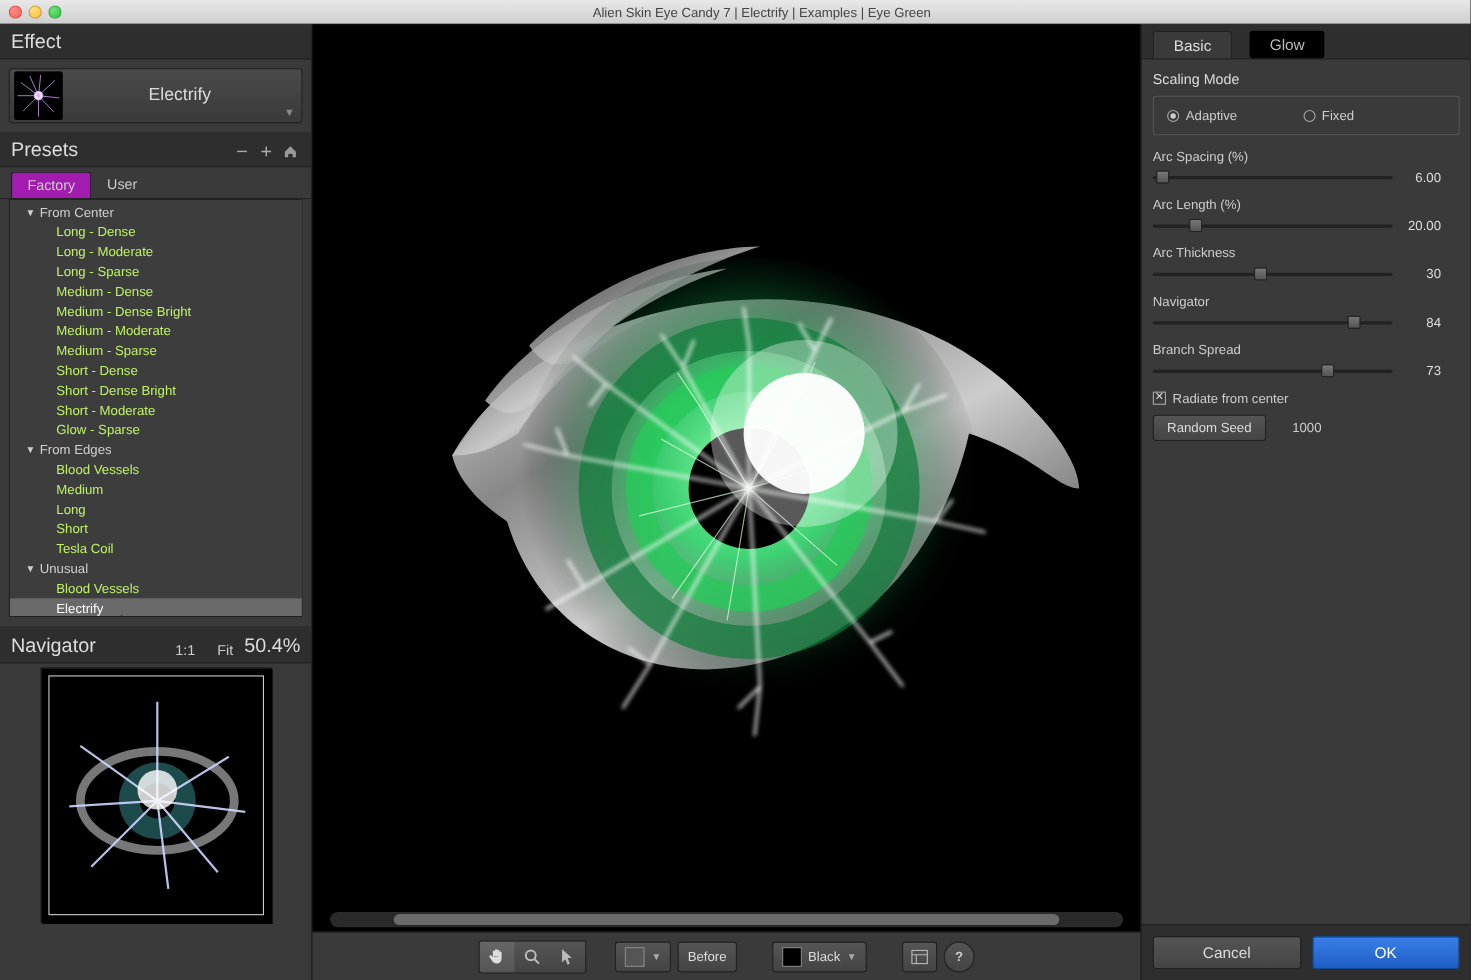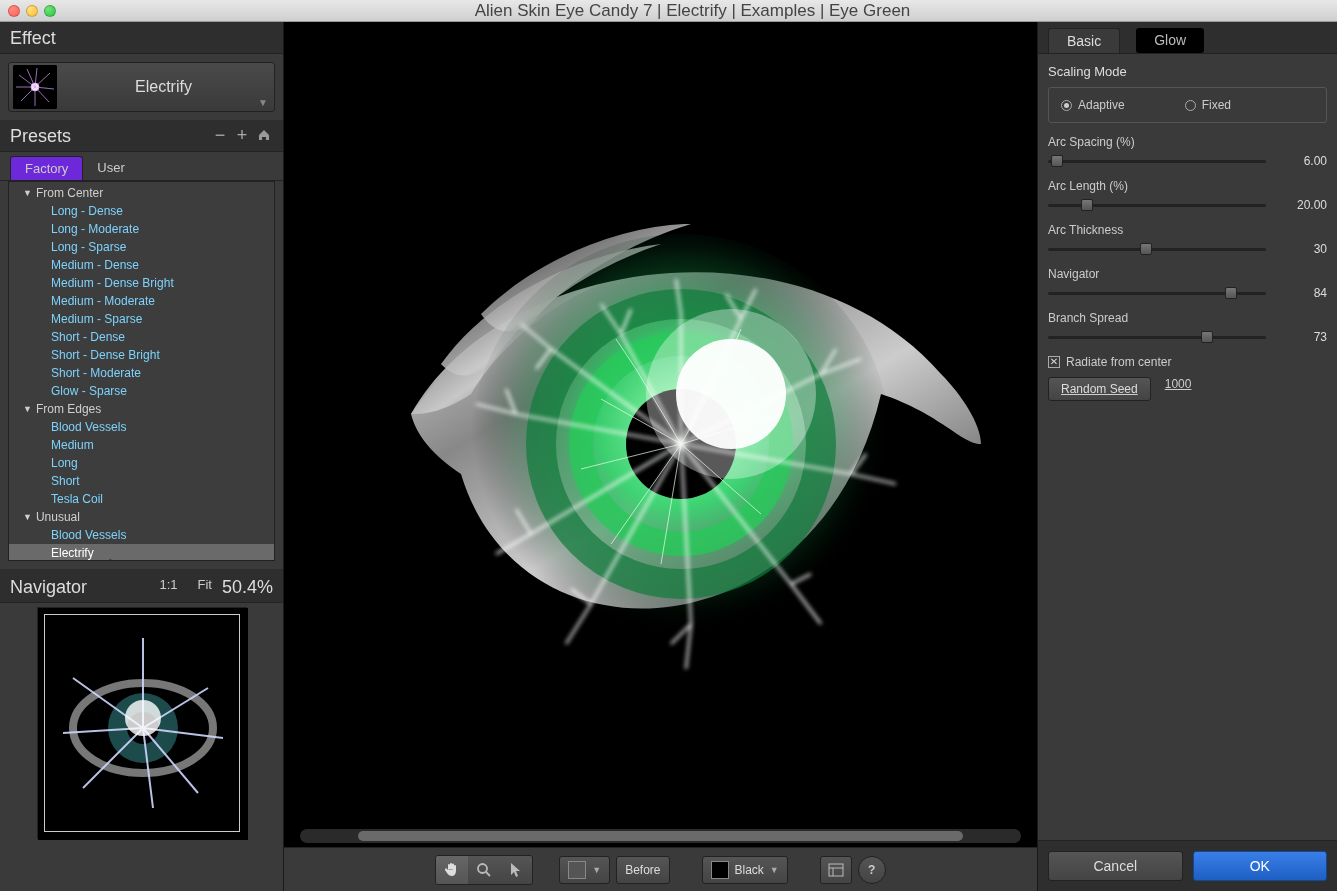--- a/index.html
+++ b/index.html
@@ -1,54 +1,54 @@
 <!DOCTYPE html>
 <html><head>
 <meta charset="utf-8">
 <style>
 * { box-sizing: border-box; margin: 0; padding: 0; font-family: "Lucida Grande", "Helvetica Neue", Arial, sans-serif; }
 body { width: 1337px; height: 891px; background: #2a2a2a; color: #ccc; font-size: 12px; overflow: hidden; display: flex; flex-direction: column; }
 
 
-.titlebar { height: 22px; background: linear-gradient(#e8e8e8,#cfcfcf); display: flex; align-items: center; padding: 0 8px; color: #444; font-size: 17px; border-bottom: 1px solid #999; }
+.titlebar { height: 22px; background: linear-gradient(#e8e8e8,#cfcfcf); display: flex; align-items: center; padding: 0 8px; color: #444; font-size: 12px; border-bottom: 1px solid #999; }
 .traffic { display: flex; gap: 6px; }
 .tlight { width: 12px; height: 12px; border-radius: 50%; border: 1px solid rgba(0,0,0,0.2); }
 .red { background: radial-gradient(circle at 30% 30%, #ff8b82, #ff5f57); }
 .yellow { background: radial-gradient(circle at 30% 30%, #ffe083, #ffbd2e); }
 .green { background: radial-gradient(circle at 30% 30%, #76e07d, #28c940); }
 .title-text { flex: 1; text-align: center; }
 
 
 .main { flex: 1; display: flex; min-height: 0; }
 .left { width: 284px; background: #3a3a3a; display: flex; flex-direction: column; border-right: 1px solid #1a1a1a; }
 .center { flex: 1; background: #000; display: flex; flex-direction: column; }
 .right { width: 300px; background: #3a3a3a; display: flex; flex-direction: column; border-left: 1px solid #1a1a1a; }
 
 
-.section-header { font-size: 18px; font-weight: 300; color: #ddd; padding: 6px 10px 4px 10px; background: #2e2e2e; display: flex; align-items: flex-start; border-bottom: 1px solid #222; }
+.section-header { font-size: 18px; font-weight: 300; color: #ddd; padding: 6px 10px 4px 10px; background: #2e2e2e; display: flex; align-items: flex-end; border-bottom: 1px solid #222; }
 .section-header .spacer { flex: 1; }
 .hbtn { width: 18px; height: 18px; display: inline-flex; align-items: center; justify-content: center; color: #aaa; margin-left: 4px; cursor: pointer; }
 
 
 .effect-select { margin: 8px; height: 50px; background: linear-gradient(#4a4a4a,#3a3a3a); border: 1px solid #222; border-radius: 3px; display: flex; align-items: center; padding: 4px; position: relative; cursor: pointer; }
 .effect-thumb { width: 44px; height: 44px; background: #000; border-radius: 2px; position: relative; overflow: hidden; }
 .effect-name { flex: 1; text-align: center; font-size: 16px; color: #ddd; }
 .effect-chev { position: absolute; right: 6px; bottom: 3px; color: #888; font-size: 10px; }
 
 
 .preset-tabs { display: flex; padding: 4px 10px 0 10px; border-bottom: 1px solid #222; }
 .ptab { padding: 4px 14px; color: #ccc; cursor: pointer; font-size: 13px; }
-.ptab.active { background: #6d28d9; border: 1px solid #222; border-bottom: none; border-radius: 3px 3px 0 0; }
+.ptab.active { background: #a21caf; border: 1px solid #222; border-bottom: none; border-radius: 3px 3px 0 0; }
 .preset-list { height: 380px; overflow-y: auto; background: #3d3d3d; margin: 0 8px 8px 8px; border: 1px solid #222; font-size: 12px; padding: 2px 0; position: relative; }
 .preset-list::-webkit-scrollbar { width: 10px; }
 .preset-list::-webkit-scrollbar-thumb { background: #666; border-radius: 5px; }
 .preset-list::-webkit-scrollbar-track { background: #333; }
 .pgroup { padding: 2px 6px 2px 14px; color: #cfcfcf; display: flex; align-items: center; cursor: pointer; }
 .pgroup .tri { font-size: 9px; margin-right: 4px; }
-.pitem { padding: 2px 6px 2px 42px; color: #7dd3fc; cursor: pointer; }
+.pitem { padding: 2px 6px 2px 42px; color: #bef264; cursor: pointer; }
 .pitem.selected { background: #6a6a6a; color: #fff; }
 .cursor-arrow { position: absolute; pointer-events: none; }
 .nav-preview { width: 210px; height: 232px; margin: 4px auto 8px auto; background: #000; border: 1px solid #222; position: relative; }
 .nav-preview .frame { position: absolute; inset: 6px 6px 6px 6px; border: 1px solid #ccc; }
 
 
 .preview-area { flex: 1; display: flex; align-items: center; justify-content: center; position: relative; }
 .hscroll { height: 14px; background: #2a2a2a; margin: 4px 16px; border-radius: 7px; position: relative; }
 .hscroll .thumb { position: absolute; left: 8%; right: 8%; top: 2px; bottom: 2px; background: #6a6a6a; border-radius: 5px; }
 
@@ -70,24 +70,24 @@
 .group-title { font-size: 13px; color: #ddd; margin: 4px 0 8px 0; }
 .scaling-box { border: 1px solid #555; border-radius: 3px; padding: 10px 12px; margin-bottom: 12px; display: flex; gap: 60px; }
 .radio-opt { display: flex; align-items: center; gap: 6px; cursor: pointer; }
 .radio-dot { width: 11px; height: 11px; border-radius: 50%; border: 1px solid #aaa; display: inline-flex; align-items: center; justify-content: center; }
 .radio-dot.on::after { content: ""; width: 5px; height: 5px; background: #ccc; border-radius: 50%; }
 .slider-row { margin: 4px 0 10px 0; }
 .slider-row .lbl { display: flex; justify-content: space-between; color: #ccc; margin-bottom: 4px; }
 .slider { height: 16px; position: relative; display: flex; align-items: center; }
 .track { height: 3px; background: #222; width: 78%; border-radius: 2px; position: relative; }
 .handle { width: 12px; height: 12px; background: linear-gradient(#777,#555); border: 1px solid #222; border-radius: 2px; position: absolute; top: -5px; transform: translateX(-50%); }
-.slider-val { position: absolute; right: 0; color: #ddd; }
+.slider-val { position: absolute; right: 17px; color: #ddd; }
 .checkrow { display: flex; align-items: center; gap: 6px; margin: 6px 0; cursor: pointer; }
 .cbox { width: 12px; height: 12px; border: 1px solid #aaa; color: #ddd; display: inline-flex; align-items: center; justify-content: center; font-size: 10px; line-height: 1; }
-.seed-row { display: flex; gap: 14px; margin-top: 8px; text-decoration: underline; }
+.seed-row { display: flex; align-items: center; gap: 24px; margin-top: 8px; }
 .seed-btn { padding: 4px 12px; background: linear-gradient(#555,#444); border: 1px solid #222; border-radius: 3px; color: #ddd; cursor: pointer; }
 
 
 .rbottom { padding: 10px; display: flex; gap: 10px; border-top: 1px solid #222; background: #2e2e2e; }
 .bigbtn { flex: 1; height: 30px; display: flex; align-items: center; justify-content: center; border-radius: 3px; font-size: 14px; cursor: pointer; }
 .cancel { background: linear-gradient(#555,#444); border: 1px solid #222; color: #ddd; }
 .ok { background: linear-gradient(#3a7ee8,#1d5fc4); border: 1px solid #12498e; color: #fff; }
 
 </style>
 </head>

